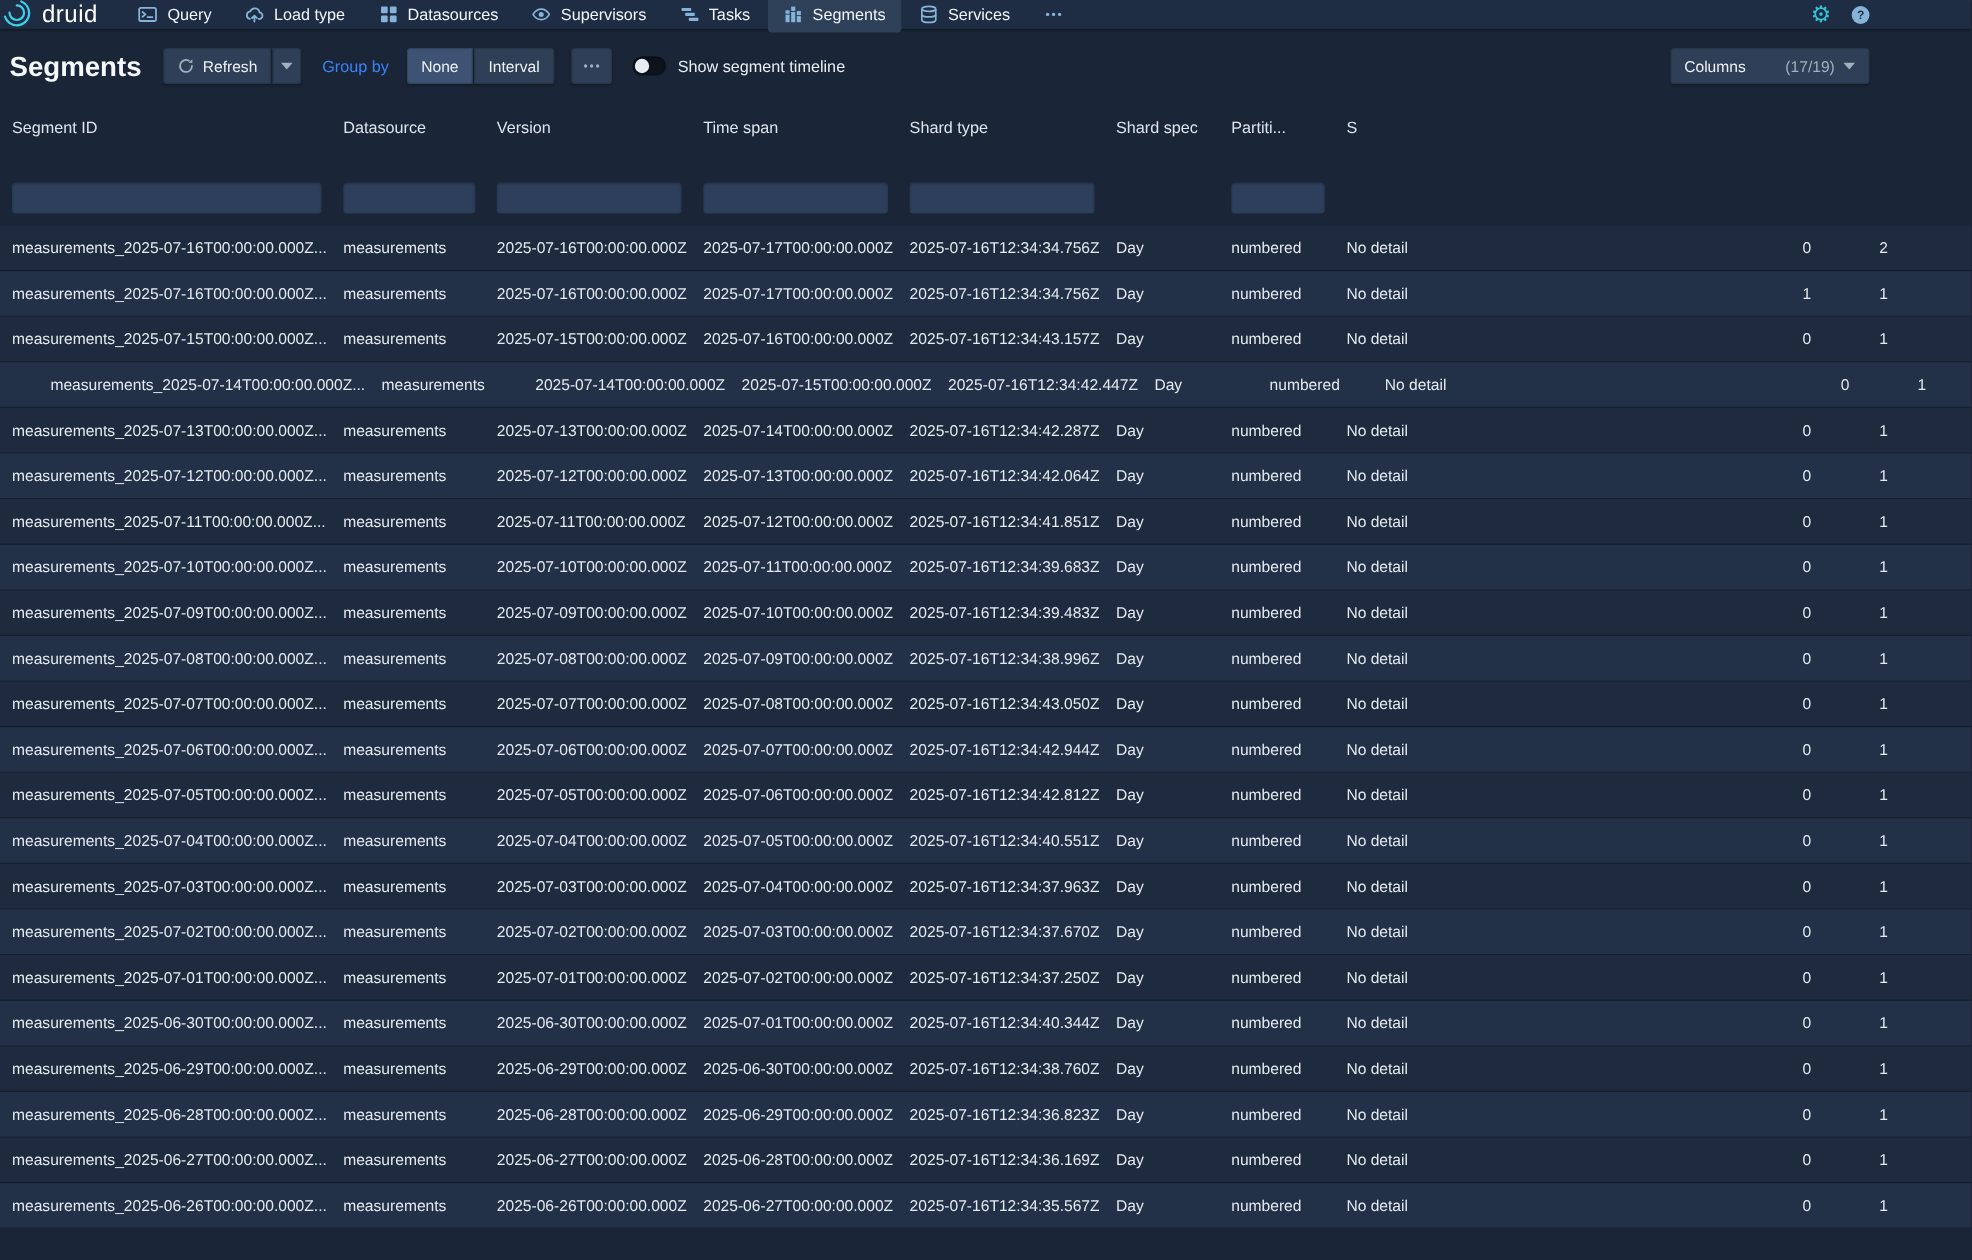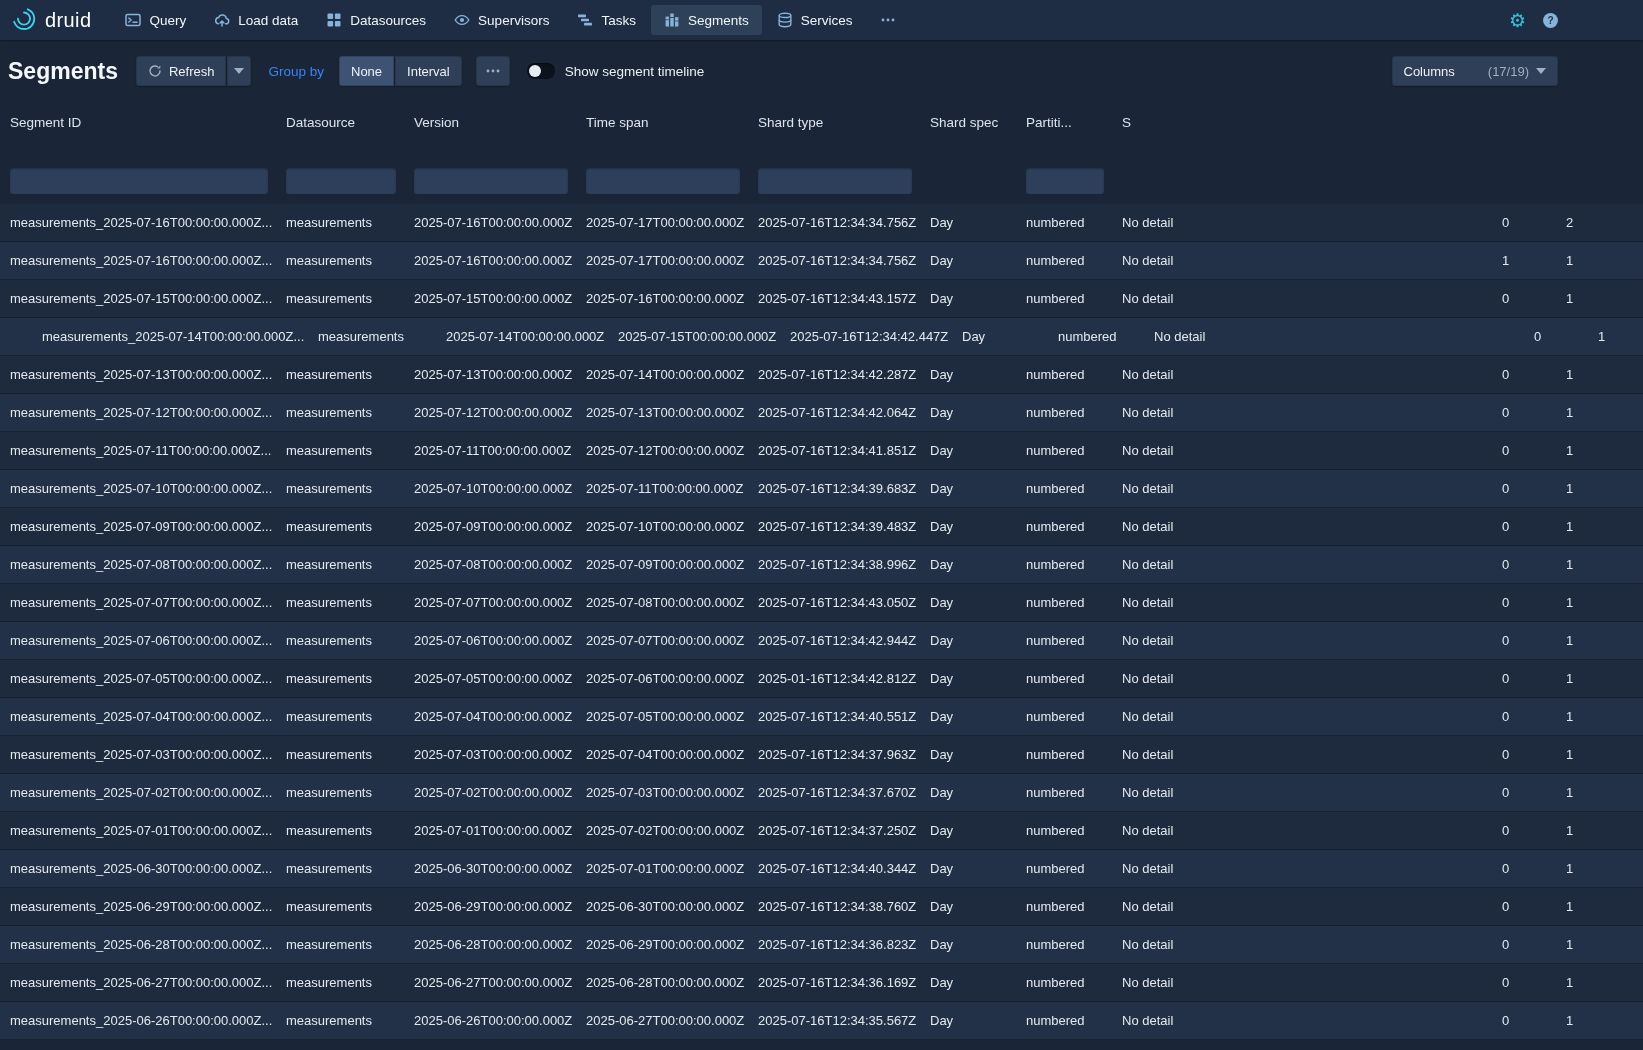--- a/index.html
+++ b/index.html
@@ -3,22 +3,22 @@
 <meta charset="utf-8">
 <style>
   *{box-sizing:border-box;}
   html,body{margin:0;padding:0;}
   body{
     width:1643px;height:1050px;overflow:hidden;
     background:var(--page-bg,#1a2637);
     font-family:"Liberation Sans",sans-serif;color:#e3e9ef;
   }
   
-  .topbar{height:40px;background:var(--navbar-bg,#1f2d44);display:flex;align-items:center;
-    padding-left:10px;box-shadow:0 1px 2px rgba(0,0,0,.45);position:relative;z-index:3;}
+  .topbar{height:24px;background:var(--navbar-bg,#1f2d44);display:flex;align-items:center;
+    box-shadow:0 1px 2px rgba(0,0,0,.45);position:relative;z-index:3;}
   .logo{display:flex;align-items:center;gap:7px;cursor:pointer;}
   .logo-text{font-size:20px;color:#ffffff;letter-spacing:.4px;}
   .nav-items{display:flex;align-items:center;margin-left:20px;height:40px;}
   .nav-item{display:flex;align-items:center;gap:8px;height:30px;padding:0 13px;margin:0 1px;
     border-radius:3px;font-size:13.5px;color:#f0f5f9;cursor:pointer;white-space:nowrap;}
   .nav-item .nicon{display:flex;color:var(--icon-blue,#86b3d8);}
   .nav-item.active{background:#2f4158;}
   .nav-right{margin-left:auto;display:flex;align-items:center;gap:16px;margin-right:84px;}
   .gear{font-size:19px;color:#35c3d7;cursor:pointer;line-height:1;}
   .help{display:flex;color:#86b3d8;cursor:pointer;}
@@ -86,21 +86,21 @@
         </span>
         <span class="nlabel">Query</span>
       </div>
       <div class="nav-item">
         <span class="nicon">
           <svg width="16" height="16" viewBox="0 0 16 16">
             <path d="M4.2 11.8A3.2 3.2 0 0 1 4.6 5.5a4 4 0 0 1 7.7.9 2.7 2.7 0 0 1-.6 5.4" fill="none" stroke="currentColor" stroke-width="1.5" stroke-linecap="round"></path>
             <path d="M8 14V9m-2 2l2-2 2 2" fill="none" stroke="currentColor" stroke-width="1.5" stroke-linecap="round" stroke-linejoin="round"></path>
           </svg>
         </span>
-        <span class="nlabel">Load data</span>
+        <span class="nlabel">Load type</span>
       </div>
       <div class="nav-item">
         <span class="nicon">
           <svg width="16" height="16" viewBox="0 0 16 16">
             <g fill="currentColor">
               <rect x="1.5" y="1.5" width="5.6" height="5.6" rx="1"></rect>
               <rect x="8.9" y="1.5" width="5.6" height="5.6" rx="1"></rect>
               <rect x="1.5" y="8.9" width="5.6" height="5.6" rx="1"></rect>
               <rect x="8.9" y="8.9" width="5.6" height="5.6" rx="1"></rect>
             </g>
@@ -401,21 +401,21 @@
         <div class="td">numbered</div>
         <div class="td">No detail</div>
         <div class="td">0</div>
         <div class="td">1</div>
       </div>
       <div class="tr" style="grid-template-columns: 276px 128px 172px 172px 172px 96px 96px 380px 64px 87px;">
         <div class="td">measurements_2025-07-05T00:00:00.000Z...</div>
         <div class="td">measurements</div>
         <div class="td">2025-07-05T00:00:00.000Z</div>
         <div class="td">2025-07-06T00:00:00.000Z</div>
-        <div class="td">2025-01-16T12:34:42.812Z</div>
+        <div class="td">2025-07-16T12:34:42.812Z</div>
         <div class="td">Day</div>
         <div class="td">numbered</div>
         <div class="td">No detail</div>
         <div class="td">0</div>
         <div class="td">1</div>
       </div>
       <div class="tr" style="grid-template-columns: 276px 128px 172px 172px 172px 96px 96px 380px 64px 87px;">
         <div class="td">measurements_2025-07-04T00:00:00.000Z...</div>
         <div class="td">measurements</div>
         <div class="td">2025-07-04T00:00:00.000Z</div>

